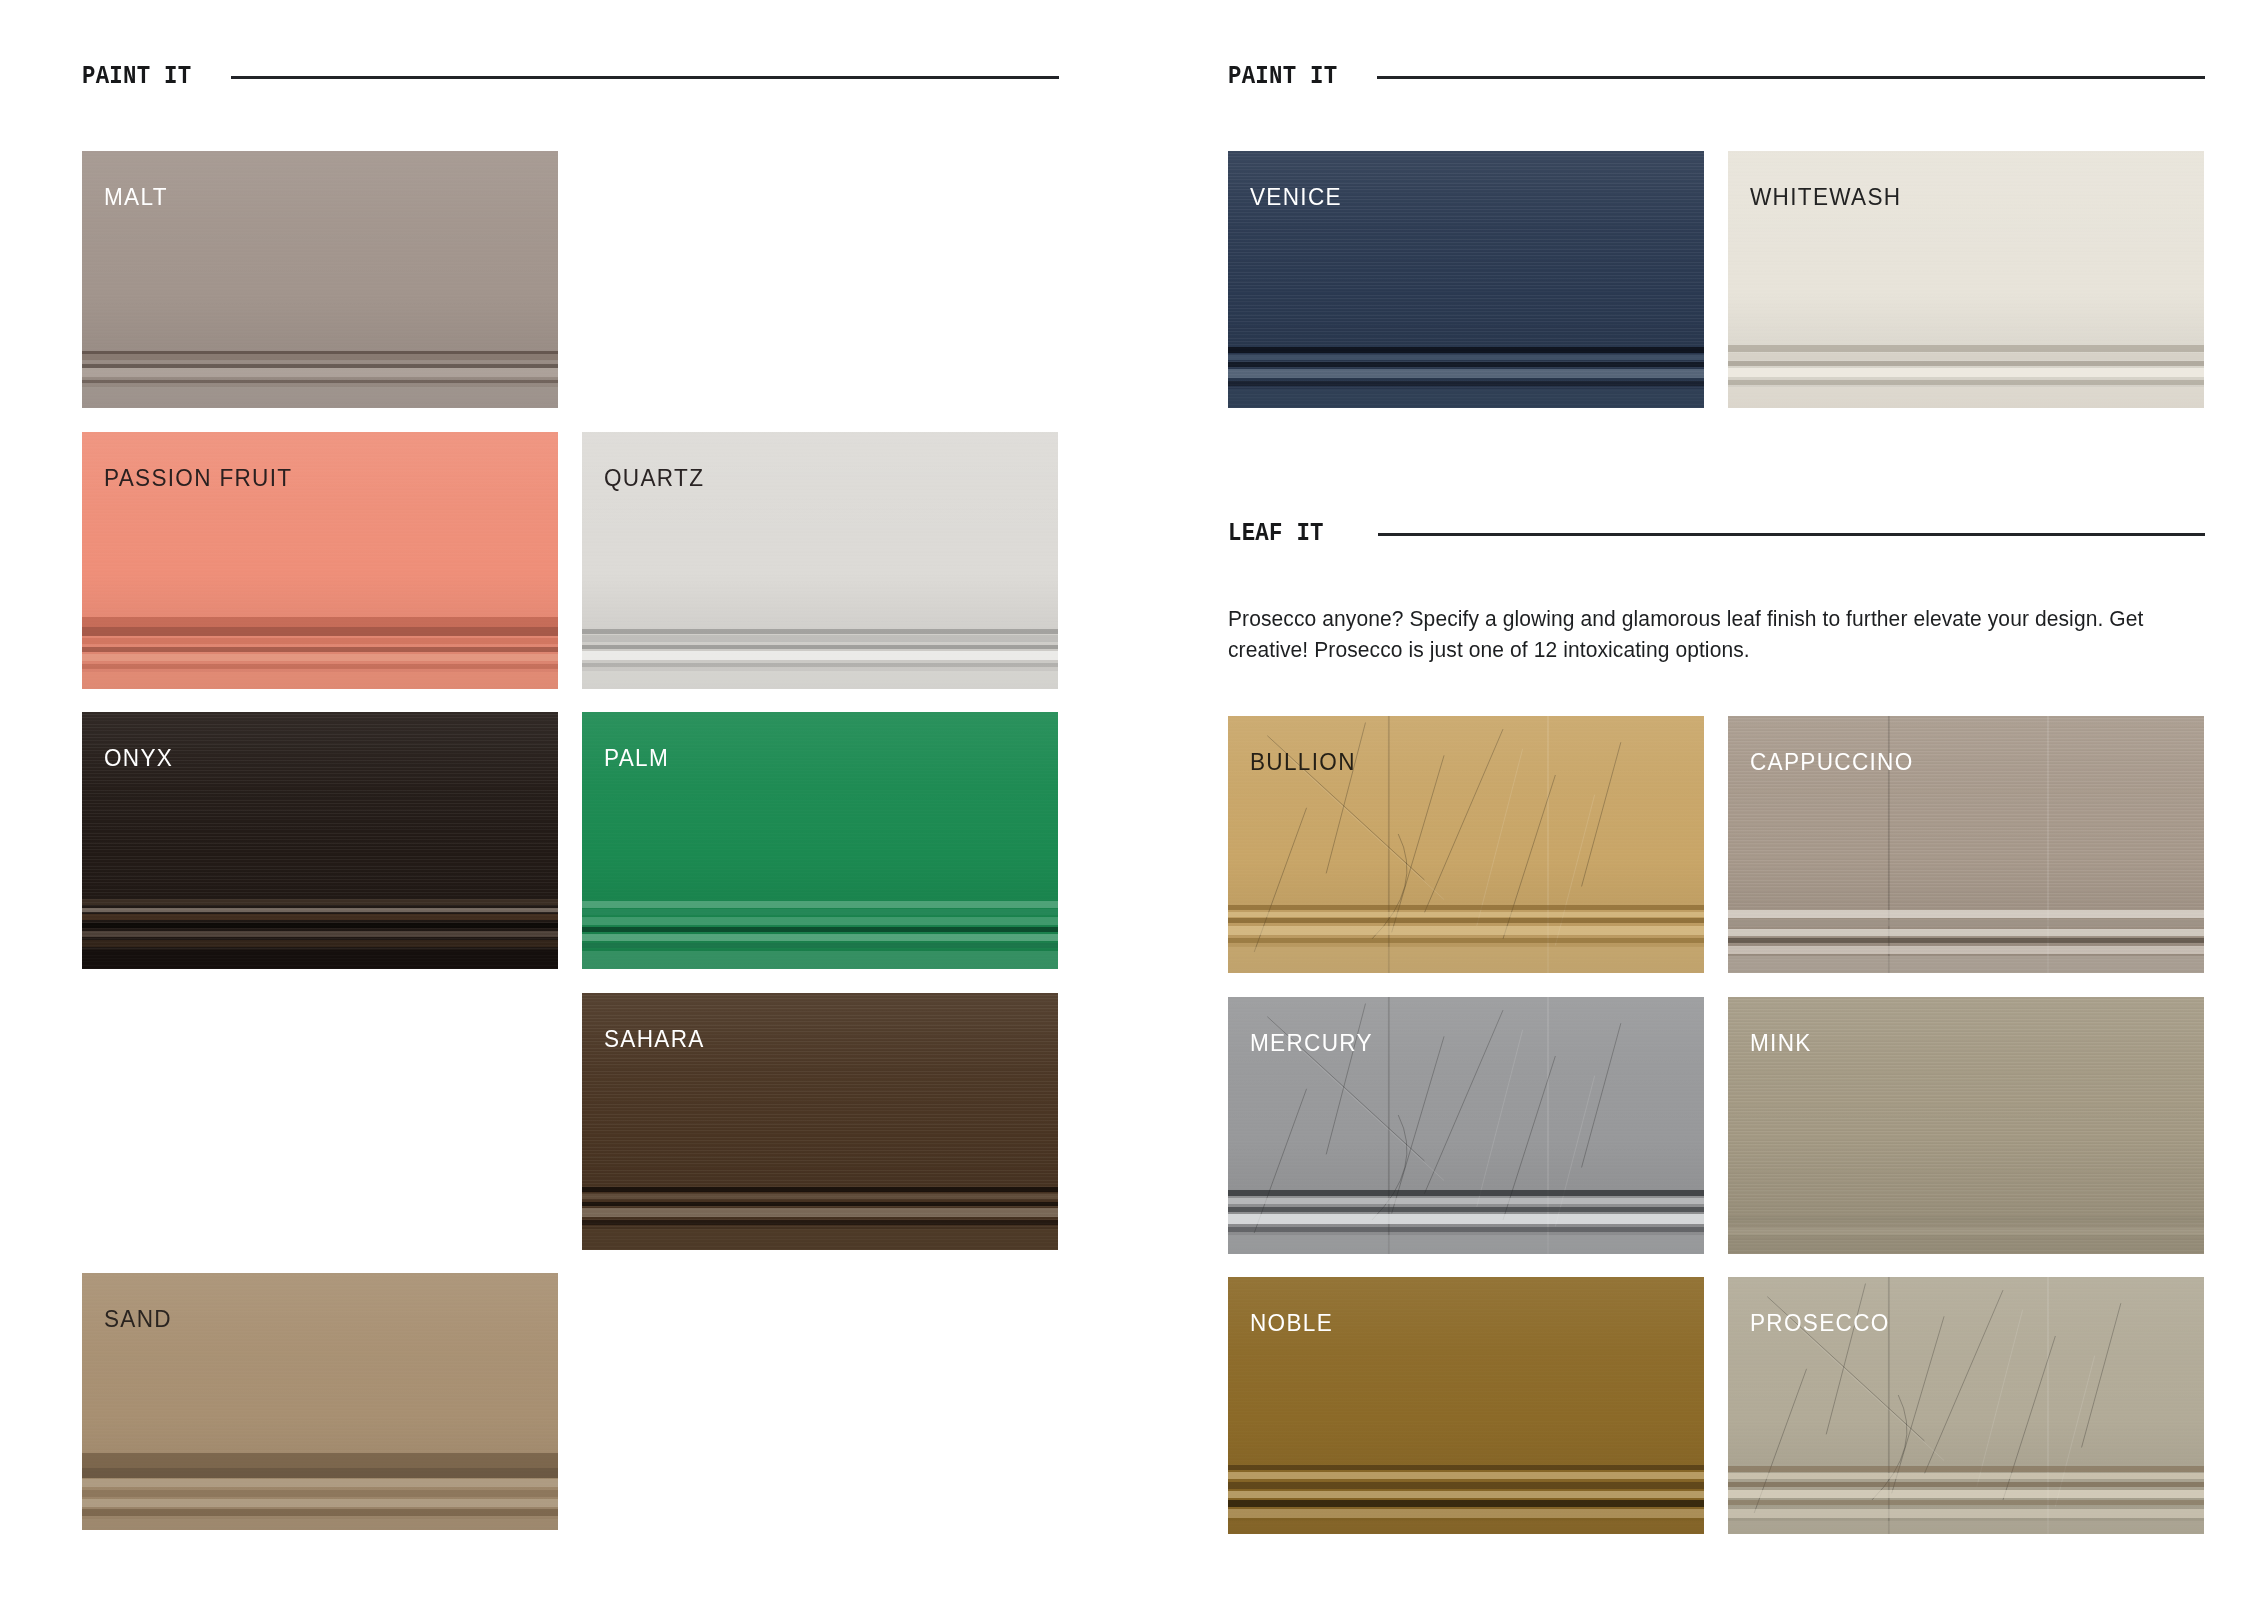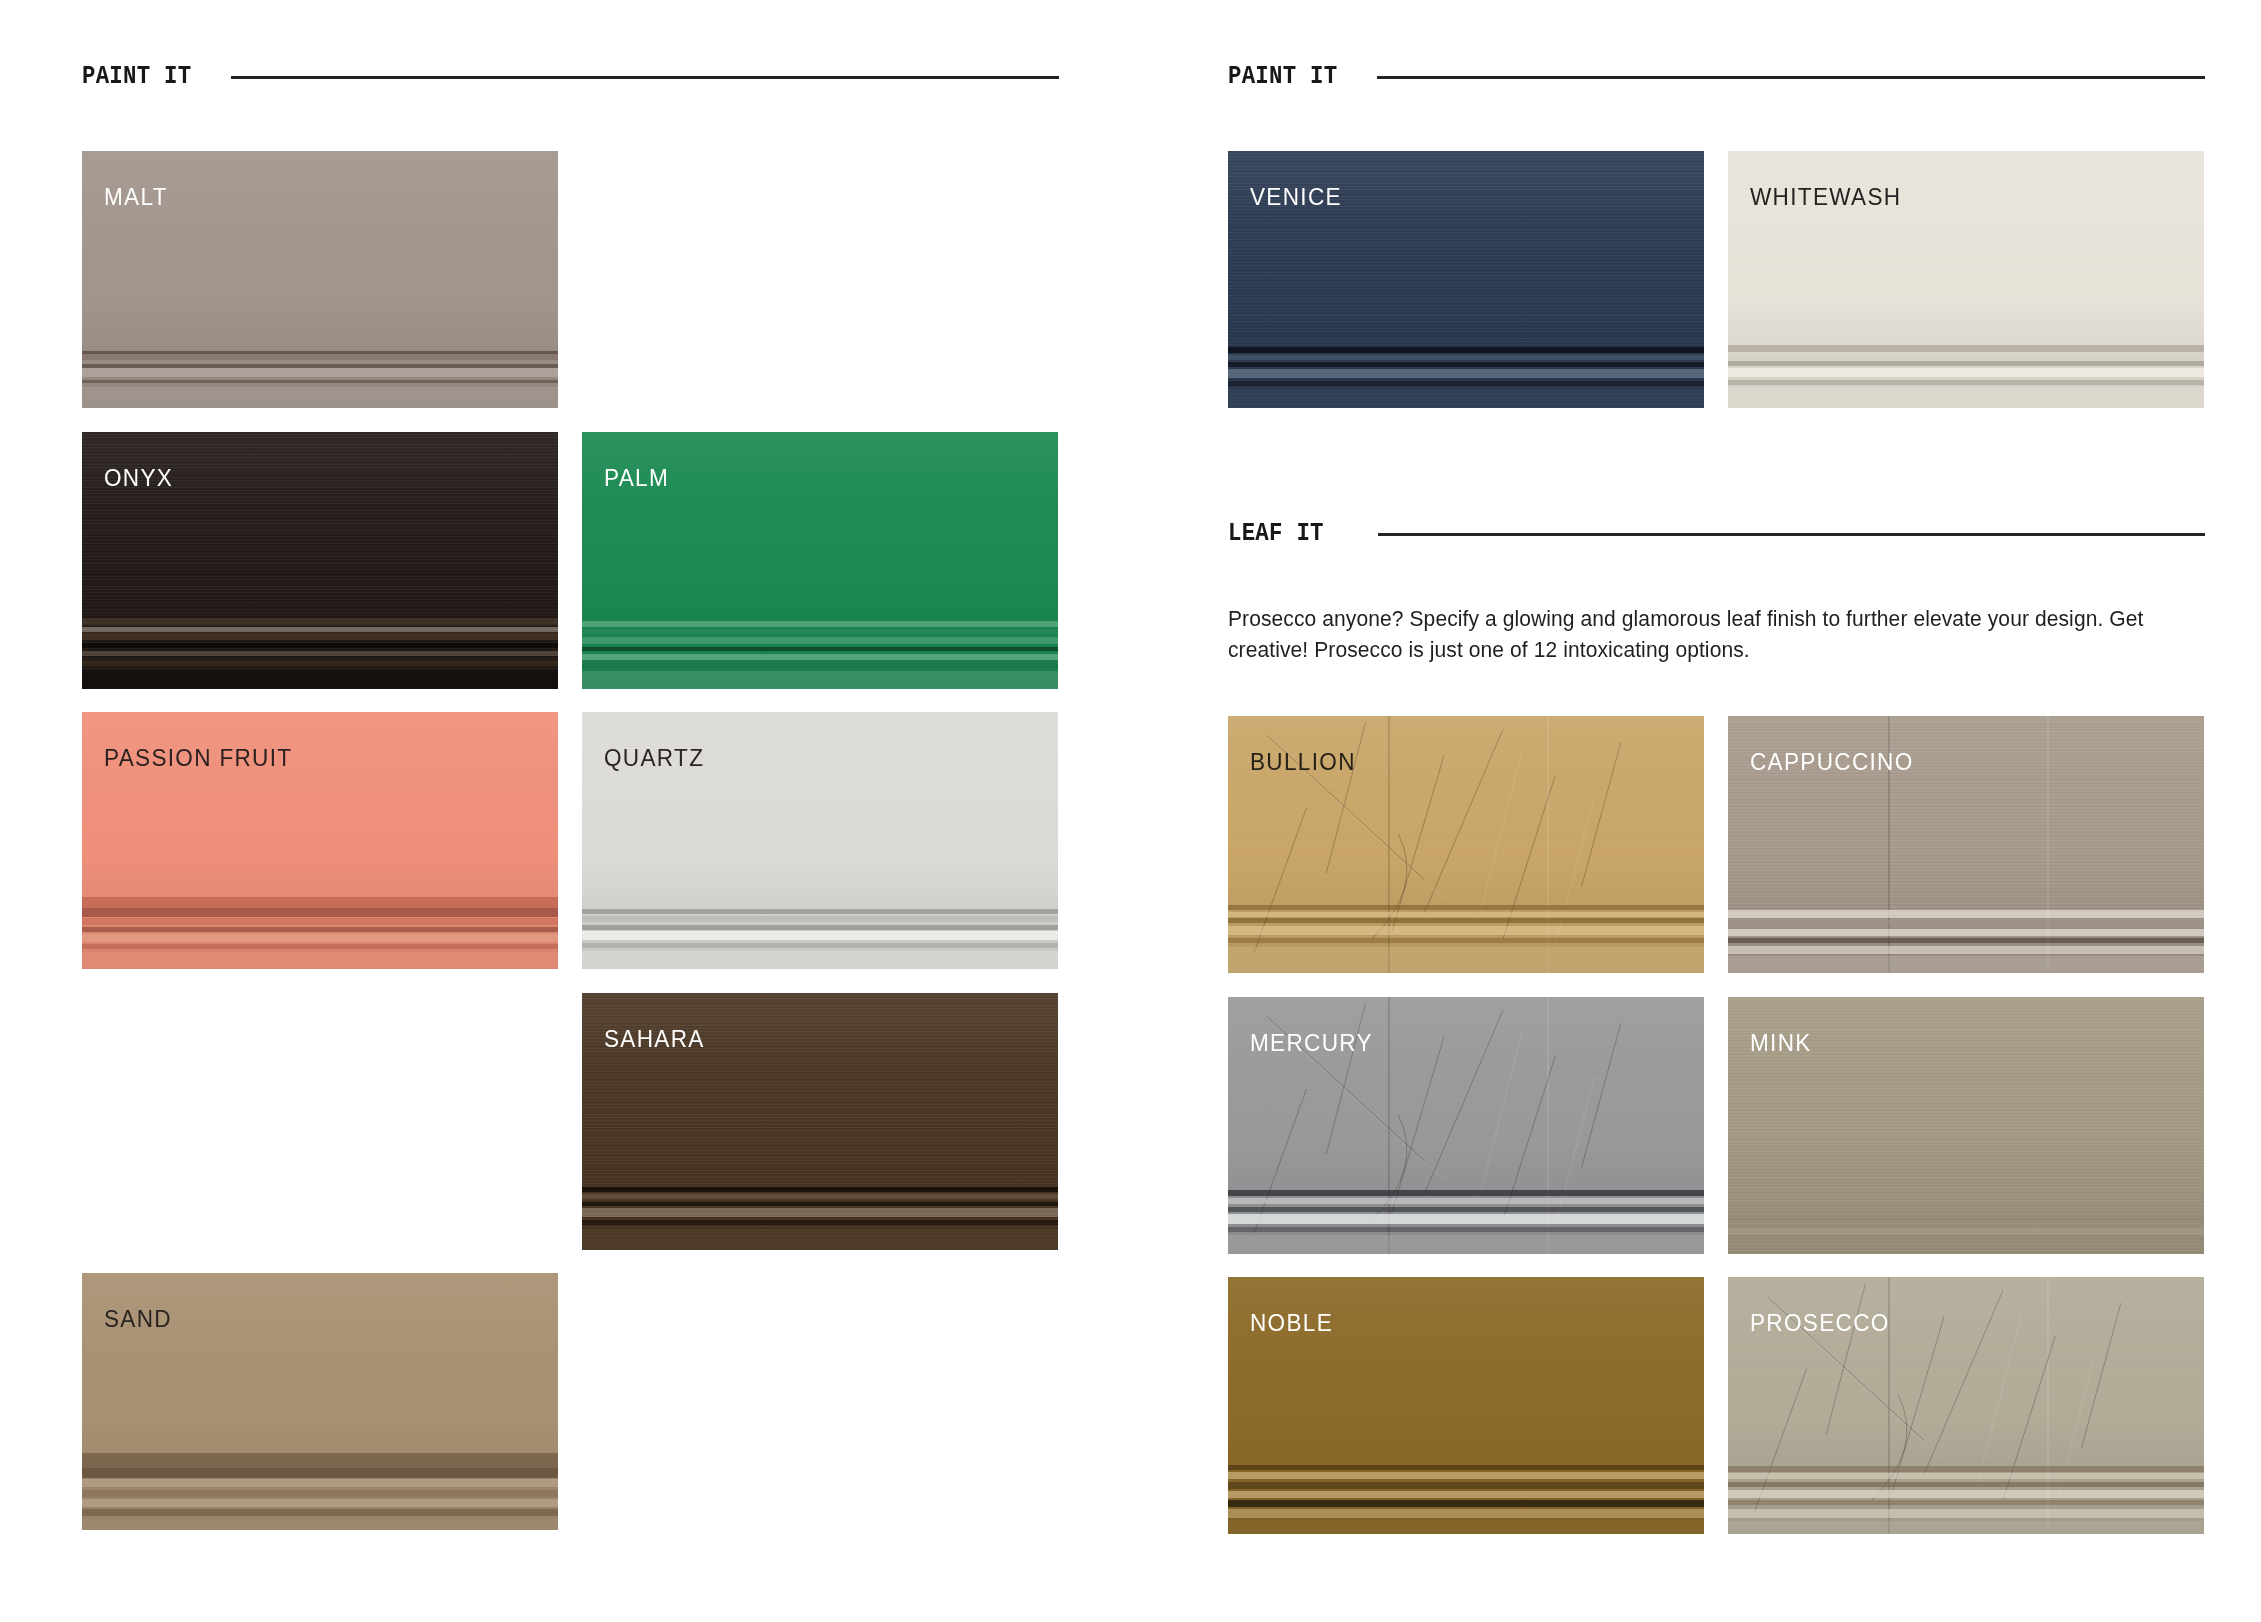--- a/index.html
+++ b/index.html
@@ -145,20 +145,55 @@
               <div class="band" style="top: 33px; height: 3.9px; background: rgba(40, 28, 22, 0.42);"></div>
               <div class="band" style="top: 37px; height: 9.2px; background: rgba(225, 216, 210, 0.3);"></div>
               <div class="band" style="top: 49px; height: 3.3px; background: rgba(55, 40, 32, 0.38);"></div>
               <div class="band" style="top: 56px; height: 21px; background: rgba(255, 255, 255, 0.1);"></div>
             </div>
             <div class="sw-label" style="color: rgb(255, 255, 255);">MALT</div>
           </div>
         </div>
         <div class="row">
           <div class="sw c0">
+            <div class="sw-base" style="background: rgb(239, 143, 121);"></div>
+            <div class="sw-grain soft"></div>
+            <div class="sw-seam"></div>
+            <div class="sw-scratch"></div>
+            <div class="sw-shade"></div>
+            <div class="sw-mold">
+              <div class="band" style="top: 5.2px; height: 10.5px; background: rgba(150, 62, 44, 0.38);"></div>
+              <div class="band" style="top: 15.7px; height: 9.2px; background: rgba(108, 44, 32, 0.5);"></div>
+              <div class="band" style="top: 26px; height: 6.6px; background: rgba(190, 96, 72, 0.4);"></div>
+              <div class="band" style="top: 35px; height: 5.2px; background: rgba(96, 40, 28, 0.42);"></div>
+              <div class="band" style="top: 42px; height: 7.9px; background: rgba(236, 176, 150, 0.45);"></div>
+              <div class="band" style="top: 52px; height: 5.2px; background: rgba(150, 70, 50, 0.3);"></div>
+              <div class="band" style="top: 60px; height: 17px; background: rgba(244, 160, 134, 0.28);"></div>
+            </div>
+            <div class="sw-label" style="color: rgb(42, 32, 32);">PASSION FRUIT</div>
+          </div>
+          <div class="sw c1">
+            <div class="sw-base" style="background: rgb(221, 219, 215);"></div>
+            <div class="sw-grain soft"></div>
+            <div class="sw-seam"></div>
+            <div class="sw-scratch"></div>
+            <div class="sw-shade"></div>
+            <div class="sw-mold">
+              <div class="band" style="top: 17px; height: 5.2px; background: rgba(126, 126, 124, 0.55);"></div>
+              <div class="band" style="top: 23.6px; height: 6.6px; background: rgba(170, 170, 168, 0.45);"></div>
+              <div class="band" style="top: 33px; height: 4.6px; background: rgba(110, 110, 108, 0.48);"></div>
+              <div class="band" style="top: 39px; height: 9.2px; background: rgba(248, 248, 246, 0.7);"></div>
+              <div class="band" style="top: 51px; height: 4.6px; background: rgba(140, 140, 138, 0.38);"></div>
+              <div class="band" style="top: 59px; height: 18.4px; background: rgba(226, 226, 222, 0.45);"></div>
+            </div>
+            <div class="sw-label" style="color: rgb(42, 36, 36);">QUARTZ</div>
+          </div>
+        </div>
+        <div class="row">
+          <div class="sw c0">
             <div class="sw-base" style="background: rgb(34, 26, 22);"></div>
             <div class="sw-grain strong"></div>
             <div class="sw-seam"></div>
             <div class="sw-scratch"></div>
             <div class="sw-shade"></div>
             <div class="sw-mold">
               <div class="band" style="top: 6.6px; height: 6.6px; background: rgba(120, 96, 72, 0.3);"></div>
               <div class="band" style="top: 15.7px; height: 4.6px; background: rgba(195, 180, 165, 0.5);"></div>
               <div class="band" style="top: 21.6px; height: 6.6px; background: rgba(92, 64, 40, 0.55);"></div>
               <div class="band" style="top: 31px; height: 5.2px; background: rgba(10, 7, 5, 0.8);"></div>
@@ -177,55 +212,20 @@
             <div class="sw-mold">
               <div class="band" style="top: 9.2px; height: 6.6px; background: rgba(150, 205, 178, 0.42);"></div>
               <div class="band" style="top: 17px; height: 5.9px; background: rgba(46, 140, 96, 0.55);"></div>
               <div class="band" style="top: 25px; height: 7.9px; background: rgba(120, 190, 158, 0.4);"></div>
               <div class="band" style="top: 35px; height: 4.6px; background: rgba(8, 56, 34, 0.7);"></div>
               <div class="band" style="top: 42px; height: 6.6px; background: rgba(158, 208, 182, 0.45);"></div>
               <div class="band" style="top: 51px; height: 5.2px; background: rgba(30, 110, 74, 0.5);"></div>
               <div class="band" style="top: 59px; height: 18.4px; background: rgba(120, 186, 154, 0.3);"></div>
             </div>
             <div class="sw-label" style="color: rgb(255, 255, 255);">PALM</div>
-          </div>
-        </div>
-        <div class="row">
-          <div class="sw c0">
-            <div class="sw-base" style="background: rgb(239, 143, 121);"></div>
-            <div class="sw-grain soft"></div>
-            <div class="sw-seam"></div>
-            <div class="sw-scratch"></div>
-            <div class="sw-shade"></div>
-            <div class="sw-mold">
-              <div class="band" style="top: 5.2px; height: 10.5px; background: rgba(150, 62, 44, 0.38);"></div>
-              <div class="band" style="top: 15.7px; height: 9.2px; background: rgba(108, 44, 32, 0.5);"></div>
-              <div class="band" style="top: 26px; height: 6.6px; background: rgba(190, 96, 72, 0.4);"></div>
-              <div class="band" style="top: 35px; height: 5.2px; background: rgba(96, 40, 28, 0.42);"></div>
-              <div class="band" style="top: 42px; height: 7.9px; background: rgba(236, 176, 150, 0.45);"></div>
-              <div class="band" style="top: 52px; height: 5.2px; background: rgba(150, 70, 50, 0.3);"></div>
-              <div class="band" style="top: 60px; height: 17px; background: rgba(244, 160, 134, 0.28);"></div>
-            </div>
-            <div class="sw-label" style="color: rgb(42, 32, 32);">PASSION FRUIT</div>
-          </div>
-          <div class="sw c1">
-            <div class="sw-base" style="background: rgb(221, 219, 215);"></div>
-            <div class="sw-grain soft"></div>
-            <div class="sw-seam"></div>
-            <div class="sw-scratch"></div>
-            <div class="sw-shade"></div>
-            <div class="sw-mold">
-              <div class="band" style="top: 17px; height: 5.2px; background: rgba(126, 126, 124, 0.55);"></div>
-              <div class="band" style="top: 23.6px; height: 6.6px; background: rgba(170, 170, 168, 0.45);"></div>
-              <div class="band" style="top: 33px; height: 4.6px; background: rgba(110, 110, 108, 0.48);"></div>
-              <div class="band" style="top: 39px; height: 9.2px; background: rgba(248, 248, 246, 0.7);"></div>
-              <div class="band" style="top: 51px; height: 4.6px; background: rgba(140, 140, 138, 0.38);"></div>
-              <div class="band" style="top: 59px; height: 18.4px; background: rgba(226, 226, 222, 0.45);"></div>
-            </div>
-            <div class="sw-label" style="color: rgb(42, 36, 36);">QUARTZ</div>
           </div>
         </div>
         <div class="row">
           <div class="sw c1">
             <div class="sw-base" style="background: rgb(74, 53, 35);"></div>
             <div class="sw-grain strong"></div>
             <div class="sw-seam"></div>
             <div class="sw-scratch"></div>
             <div class="sw-shade"></div>
             <div class="sw-mold">

